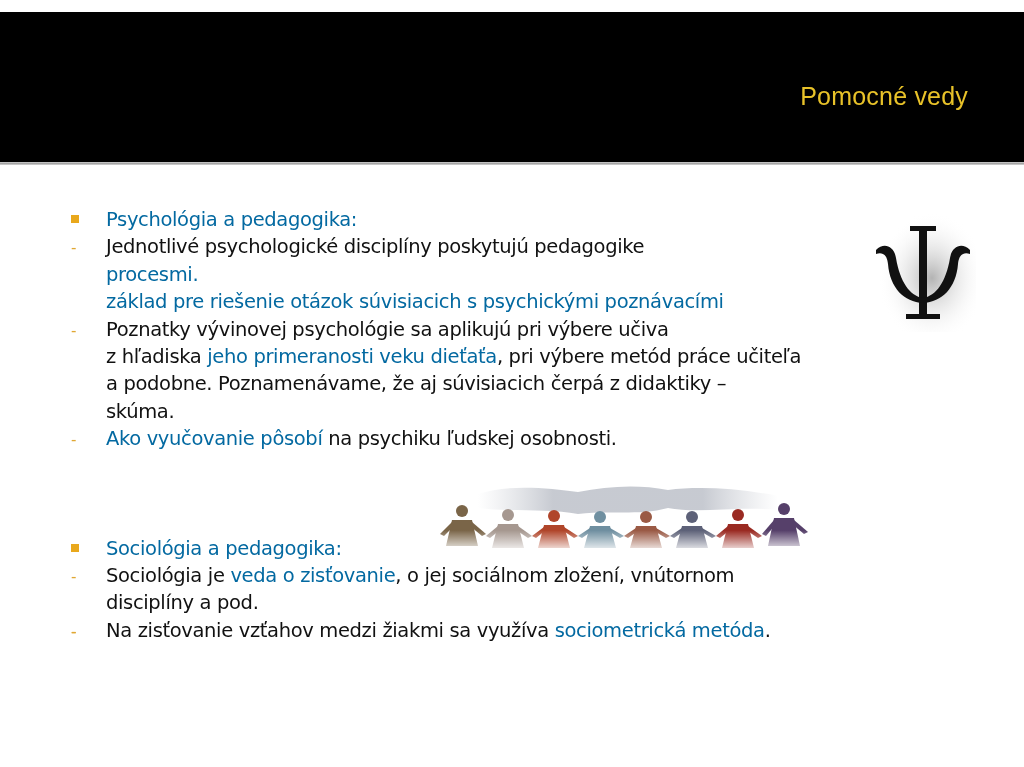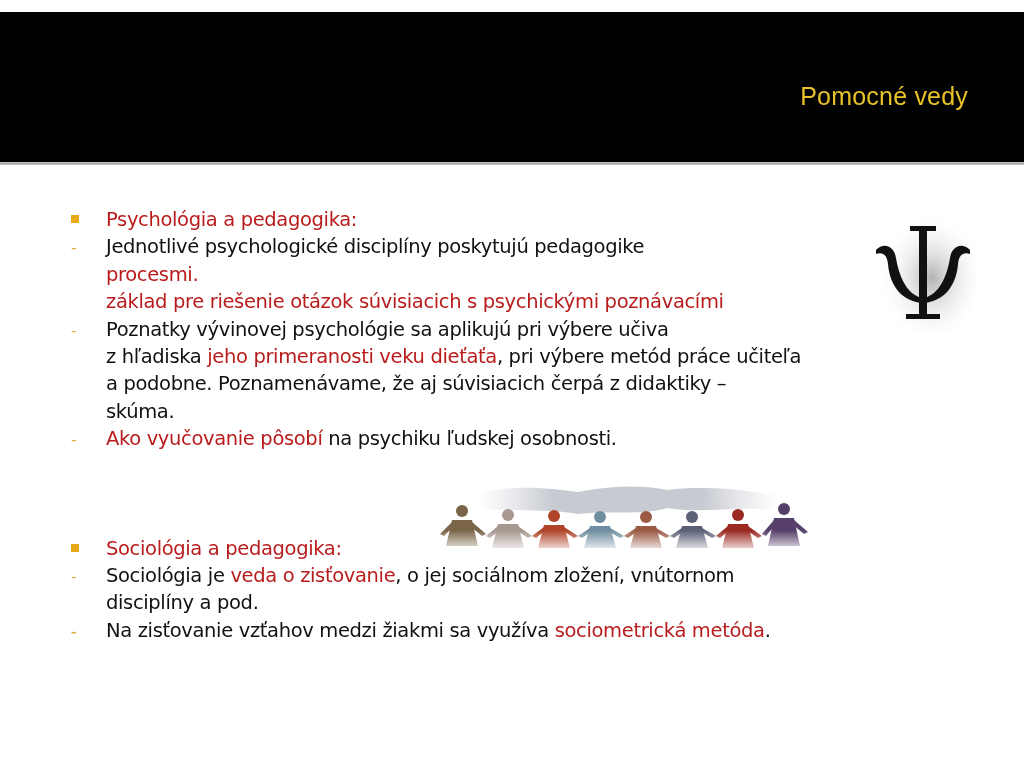--- a/index.html
+++ b/index.html
@@ -34,21 +34,21 @@
   }
   .item { position:relative; padding-left:38px; }
   .marker {
     position:absolute; left:0; top:0; width:30px; text-align:left;
   }
   .sq {
     display:inline-block; width:8px; height:8px; background:#e9a81c;
     position:relative; top:-3px; left:3px;
   }
   .dash { color:#e0a733; font-size:15px; position:relative; left:3px; }
-  .hl { color:#b91c1c; }
+  .hl { color:#0369a1; }
   .gap { height:82px; }
   .psi {
     position:absolute; left:872px; top:204px; width:104px; height:130px;
   }
   .people {
     position:absolute; left:438px; top:480px; width:385px; height:72px;
   }
 </style>
 </head>
 <body>

